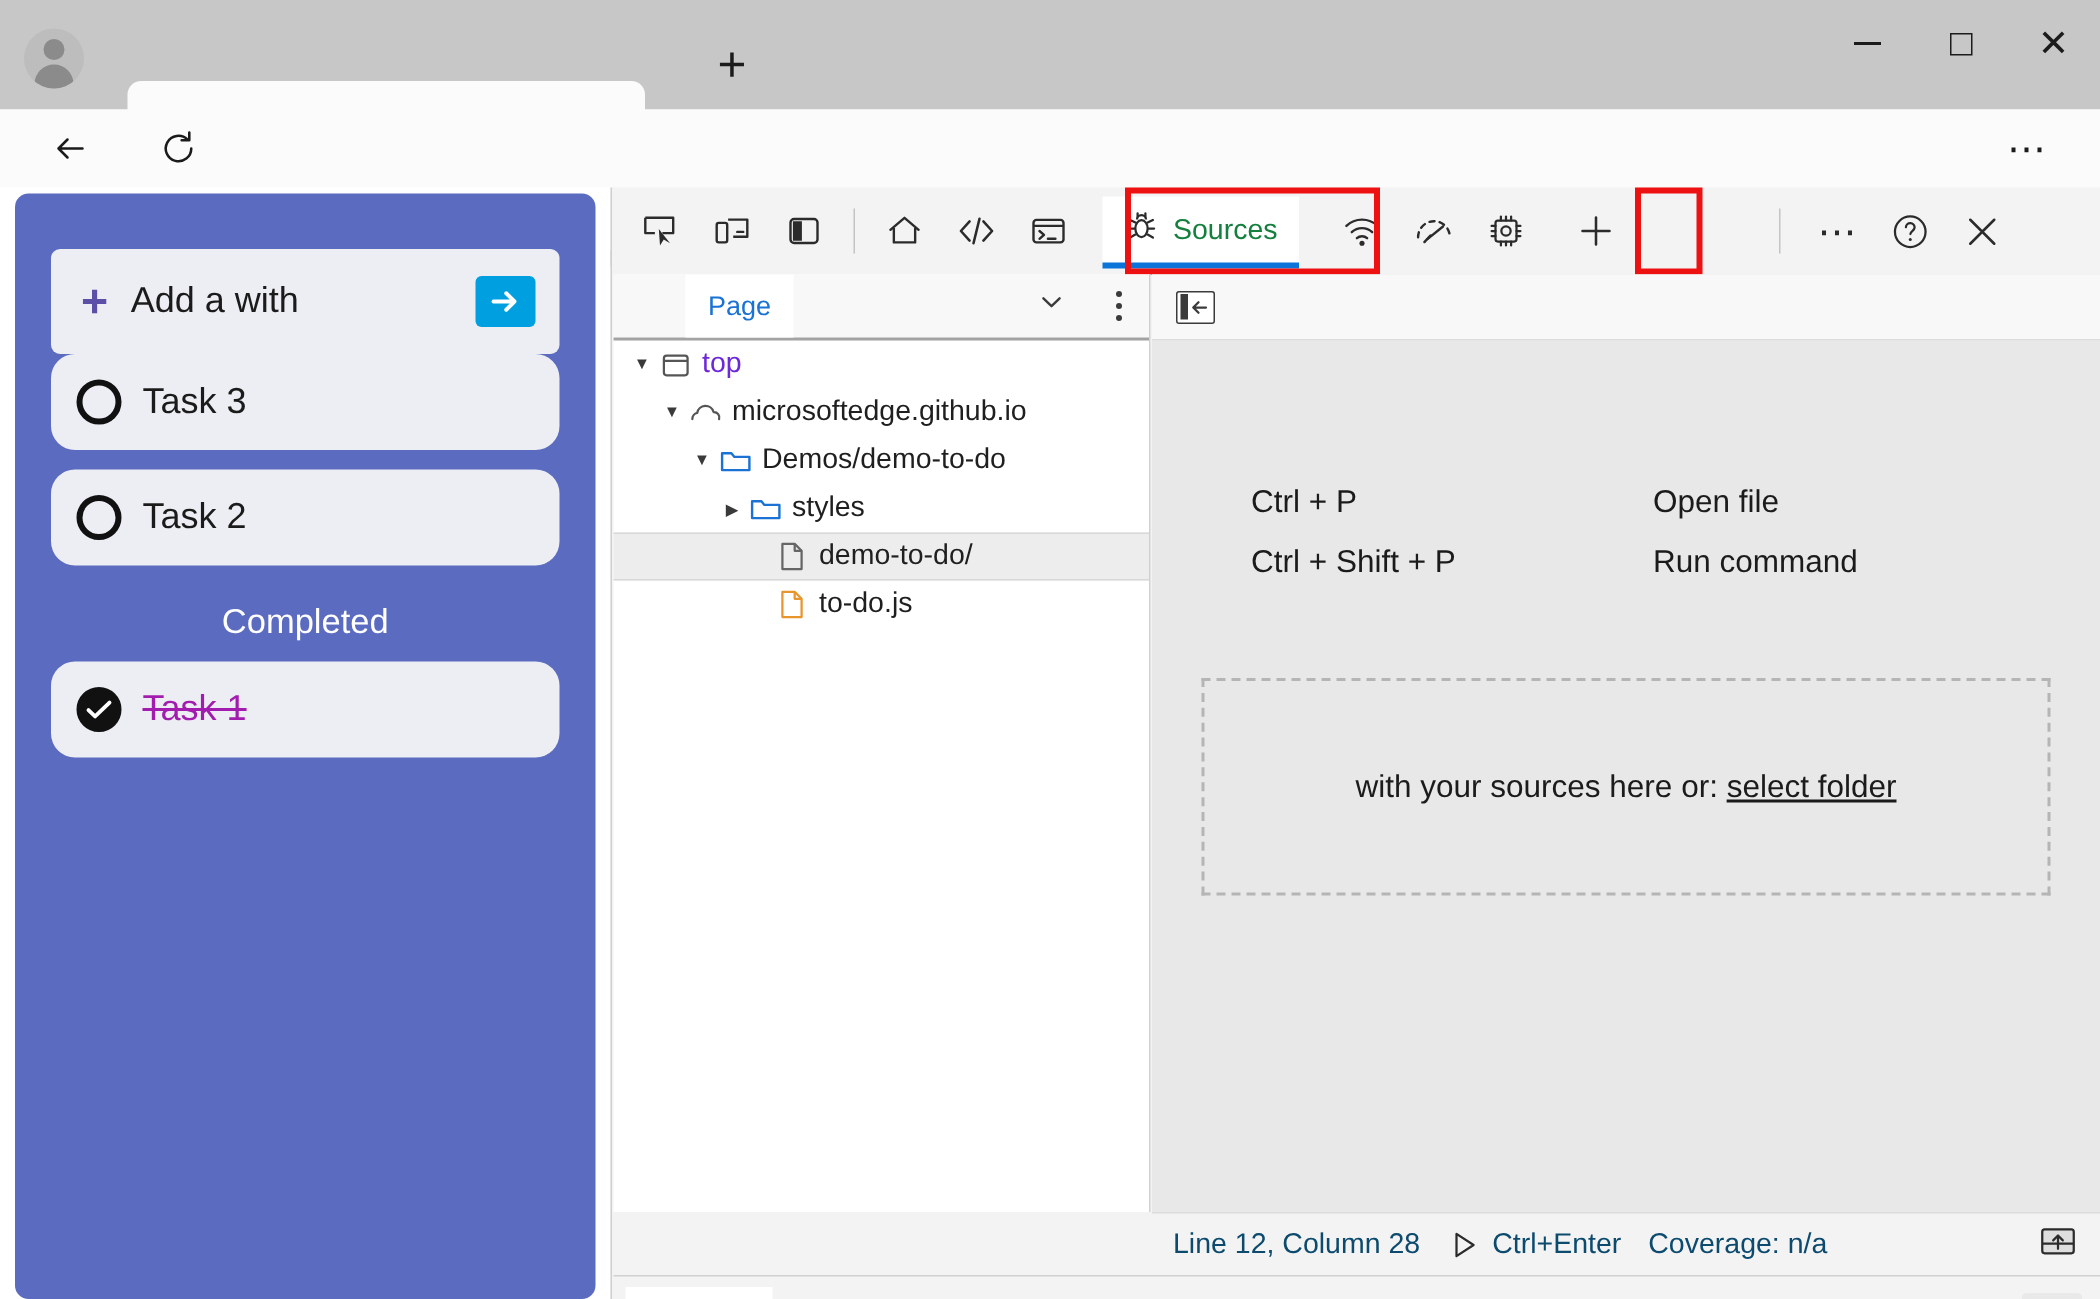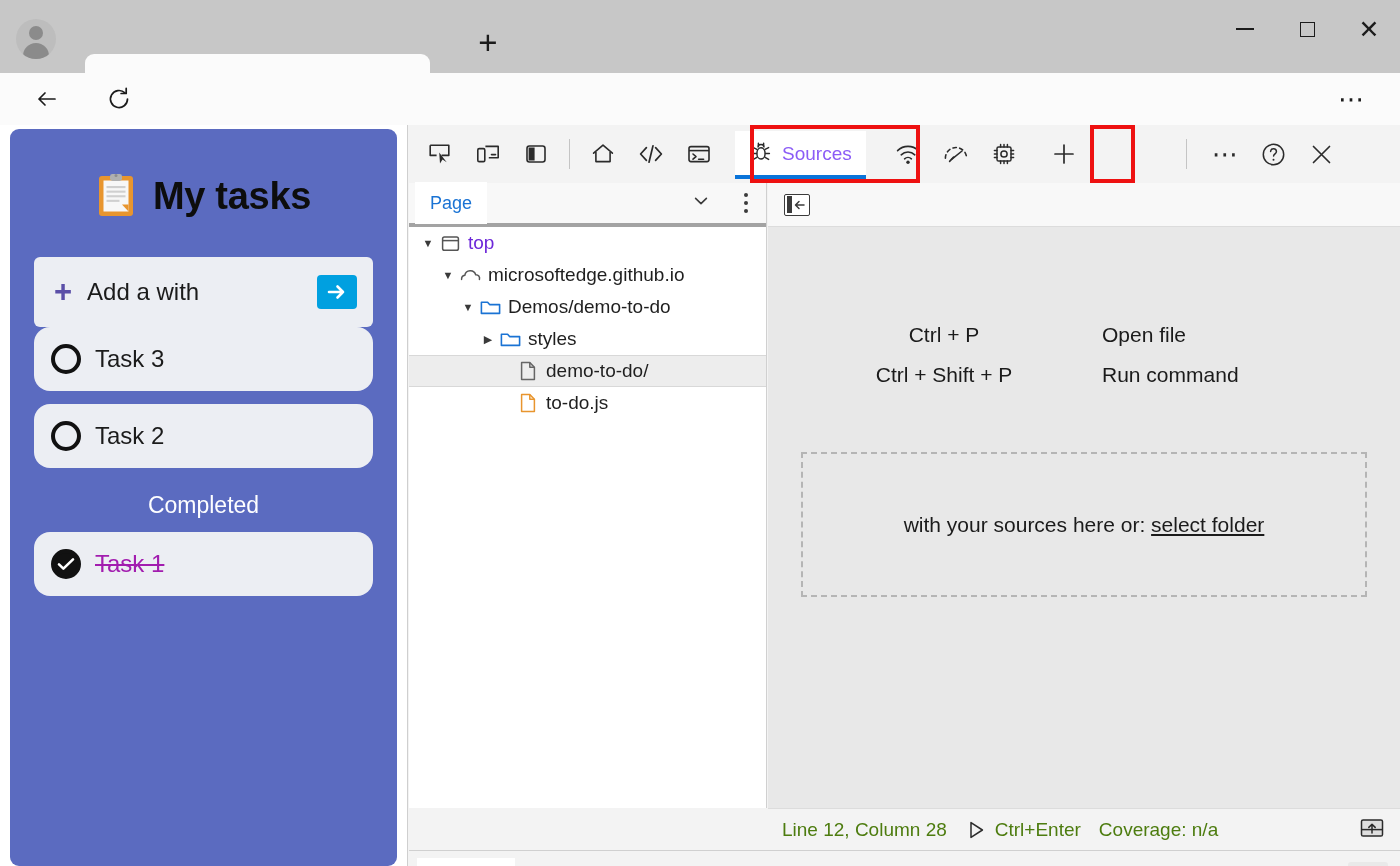--- a/index.html
+++ b/index.html
@@ -75,30 +75,30 @@
   .task-label.struck{ color:#a21caf; text-decoration:line-through; text-decoration-thickness:2px; }
 
   
   .devtools{ position:absolute; left:407px; top:125px; width:993px; height:741px;
              background:#f3f3f3; border-left:1px solid #cfcfcf; }
   .dt-toolbar{ position:absolute; left:0; top:0; width:992px; height:58px; background:#f3f3f3;
                display:flex; align-items:center; }
   .dt-ico{ width:48px; height:44px; display:flex; align-items:center; justify-content:center; color:#2b2b2b; }
   .dt-sep{ width:1px; height:30px; background:#c4c4c4; margin:0 9px; }
   .dt-tab{ height:46px; padding:0 14px; display:flex; align-items:center; gap:9px;
-           font-size:19px; color:#8b5cf6; position:relative; }
+           font-size:19px; color:#15803d; position:relative; }
   .dt-tab.active{ background:#fff; }
   .dt-tab.active::after{ content:""; position:absolute; left:0; right:0; bottom:-2px; height:4px; background:#0a74d9; }
   .hl-box{ position:absolute; border:4px solid #ee1111; pointer-events:none; }
 
   
   .nav-pane{ position:absolute; left:1px; top:58px; width:358px; height:625px; background:#fff;
              border-right:1px solid #d0d0d0; }
-  .nav-pane-head{ height:44px; display:flex; align-items:center; position:relative; background:#f8f8f8;
-                  border-bottom:4px solid #a3a3a3; }
+  .nav-pane-head{ height:44px; display:flex; align-items:flex-start; position:relative; background:#f8f8f8;
+                  border-bottom:2px solid #a3a3a3;padding-left:42px; }
   .pagetab{ margin-left:6px; height:42px; padding:0 15px; background:#fff; display:flex; align-items:center;
             font-size:18px; color:#1a73d4; }
   .np-chev{ position:absolute; right:55px; top:50%; transform:translateY(-50%); }
   .np-kebab{ position:absolute; right:18px; top:50%; transform:translateY(-50%); display:flex;
              flex-direction:column; gap:4px; align-items:center; }
   .np-kebab span{ width:4px; height:4px; border-radius:50%; background:#3b3b3b; }
   .tree-row{ height:32px; display:flex; align-items:center; font-size:19px; color:#1f1f1f; }
   .tree-row.sel{ background:#ededed; border-top:1px solid #d8d8d8; border-bottom:1px solid #d8d8d8; }
   .tw{ width:18px; display:flex; align-items:center; justify-content:center; font-size:11px; color:#3a3a3a; }
   .ti{ width:26px; display:flex; align-items:center; justify-content:center; }
@@ -107,31 +107,31 @@
 
   
   .ed-pane{ position:absolute; left:360px; top:58px; width:632px; height:625px; background:#e8e8e8; }
   .ed-toolbar{ height:44px; background:#f8f8f8; border-bottom:1px solid #dcdcdc; display:flex; align-items:center; }
   .ed-back{ margin-left:16px; width:26px; height:22px; border:1.6px solid #3b3b3b; border-radius:2px;
             position:relative; display:flex; align-items:center; justify-content:center; background:#fff; }
   .ed-back::before{ content:""; position:absolute; left:1.5px; top:1.5px; bottom:1.5px; width:5px; background:#3b3b3b; }
   .ed-body{ position:relative; height:581px; }
   .shortcuts{ position:absolute; left:0; right:0; top:96px; }
   .sc-row{ display:flex; justify-content:center; align-items:baseline; margin-bottom:16px; font-size:21px; color:#1b1b1b; }
-  .sc-key{ width:220px; text-align:center; }
+  .sc-key{ width:220px; text-align:left; }
   .sc-desc{ width:280px; text-align:left; padding-left:48px; }
   .dropzone{ position:absolute; left:33px; right:33px; top:225px; height:145px;
              border:2px dashed #b5b5b5; display:flex; flex-direction:column;
              align-items:center; justify-content:center; gap:18px; }
   .dz-line{ font-size:21px; color:#1b1b1b; }
   .dz-link{ text-decoration:underline; color:#1b1b1b; }
 
   .statusbar{ position:absolute; left:360px; top:683px; width:632px; height:42px;
               background:#f3f3f3; border-top:1px solid #dcdcdc; display:flex; align-items:center; }
-  .sb-item{ font-size:19px; color:#4d7c0f; margin-left:14px; }
+  .sb-item{ font-size:19px; color:#0c4a6e; margin-left:14px; }
   .sb-play{ margin-left:18px; display:flex; align-items:center; }
   .sb-dock{ position:absolute; right:14px; top:50%; transform:translateY(-50%); }
 
   
   .drawer{ position:absolute; left:1px; top:725px; width:991px; height:58px; background:#f3f3f3;
            border-top:1px solid #d0d0d0; display:flex; align-items:center; }
   .dr-tab{ height:44px; padding:0 14px; display:flex; align-items:center; font-size:19px; }
   .dr-tab.active{ background:#fff; color:#1a73d4; margin-left:8px; }
   .dr-tab.inactive{ color:#5a5a5a; }
   .dr-plus{ width:46px; height:44px; display:flex; align-items:center; justify-content:center;
@@ -222,38 +222,20 @@
         </div>
       </div>
     </div>
 
     <div class="dots-btn">⋯</div>
   </div>
 
   <div class="page">
     <div class="todo">
 
-      <div class="todo-head">
-        <div class="clip-ico">
-          <svg width="40" height="48" viewBox="0 0 40 48">
-            <rect x="3" y="4" width="34" height="40" rx="3" fill="#e8952e"></rect>
-            <rect x="7.5" y="8.5" width="25" height="31" fill="#f7f7f7"></rect>
-            <rect x="14" y="2" width="12" height="7" rx="2.4" fill="#b0b0b0"></rect>
-            <circle cx="20" cy="3.4" r="1.5" fill="#8d8d8d"></circle>
-            <g fill="#cfcfcf">
-              <rect x="10.5" y="14" width="19" height="2.1"></rect>
-              <rect x="10.5" y="18.6" width="19" height="2.1"></rect>
-              <rect x="10.5" y="23.2" width="19" height="2.1"></rect>
-              <rect x="10.5" y="27.8" width="13" height="2.1"></rect>
-            </g>
-            <path d="M26 32.5h6.5v7z" fill="#e8952e"></path>
-          </svg>
-        </div>
-        <div class="todo-h1">My tasks</div>
-      </div>
 
       <div class="addbar">
         <div class="plus-ico">+</div>
         <div class="add-label">Add a with</div>
         <div class="arrow-btn">
           <svg width="22" height="18" viewBox="0 0 22 18" fill="none" stroke="#ffffff" stroke-width="2.6">
             <path d="M3 9h14M11.5 3.5 17 9l-5.5 5.5" stroke-linecap="round" stroke-linejoin="round"></path>
           </svg>
         </div>
       </div>

